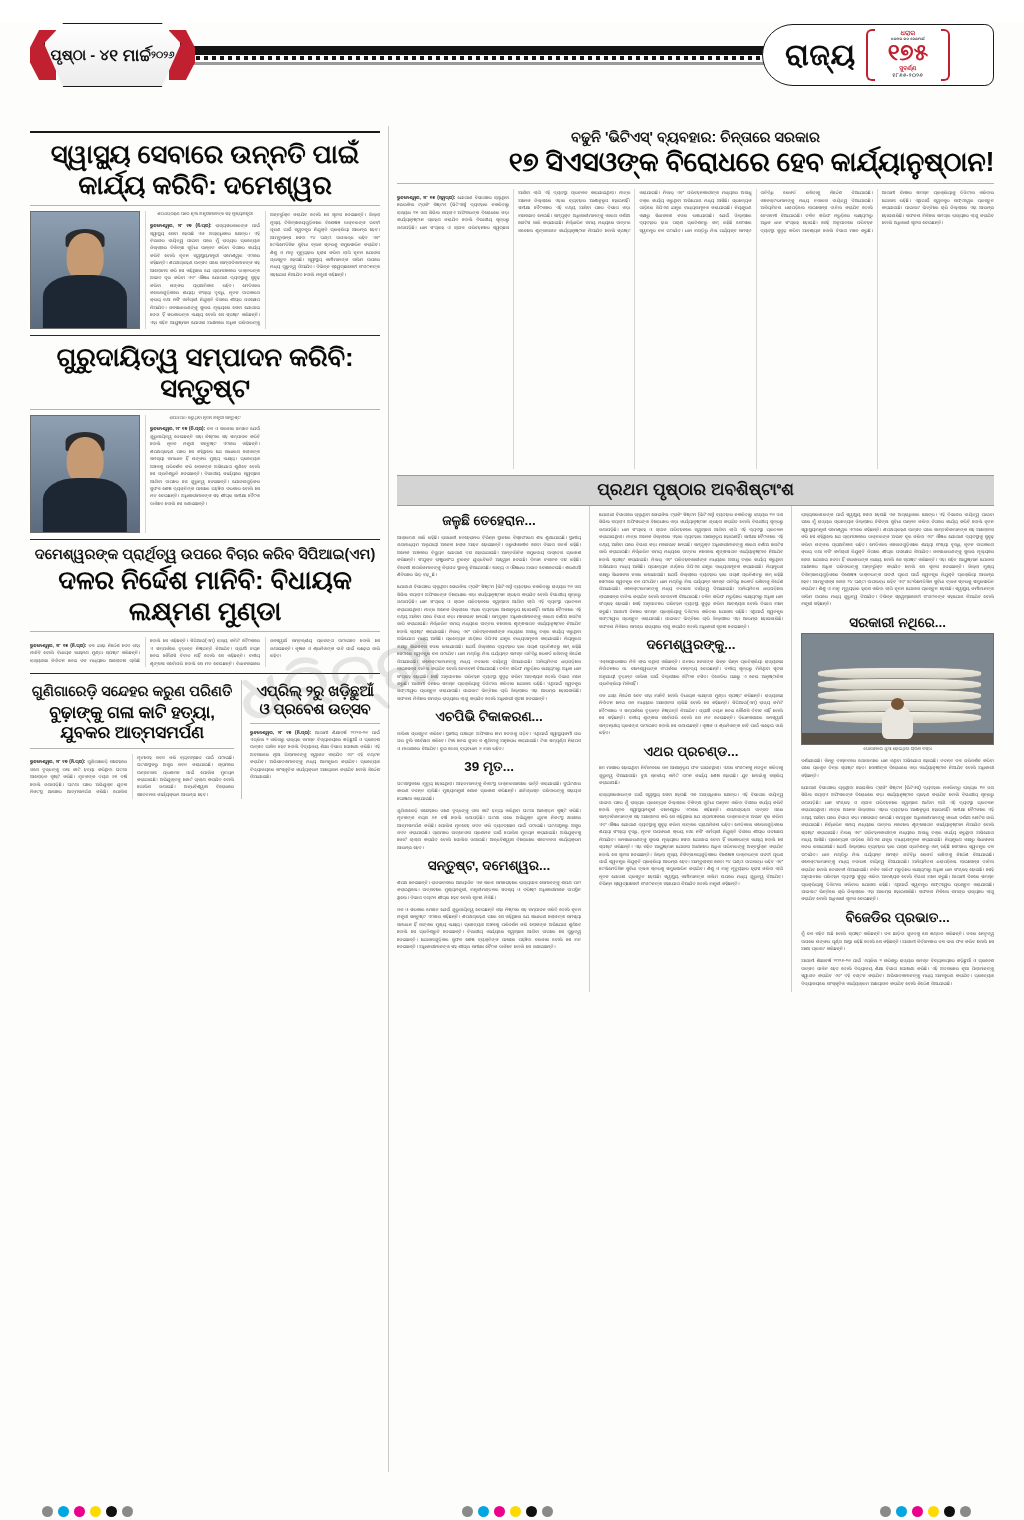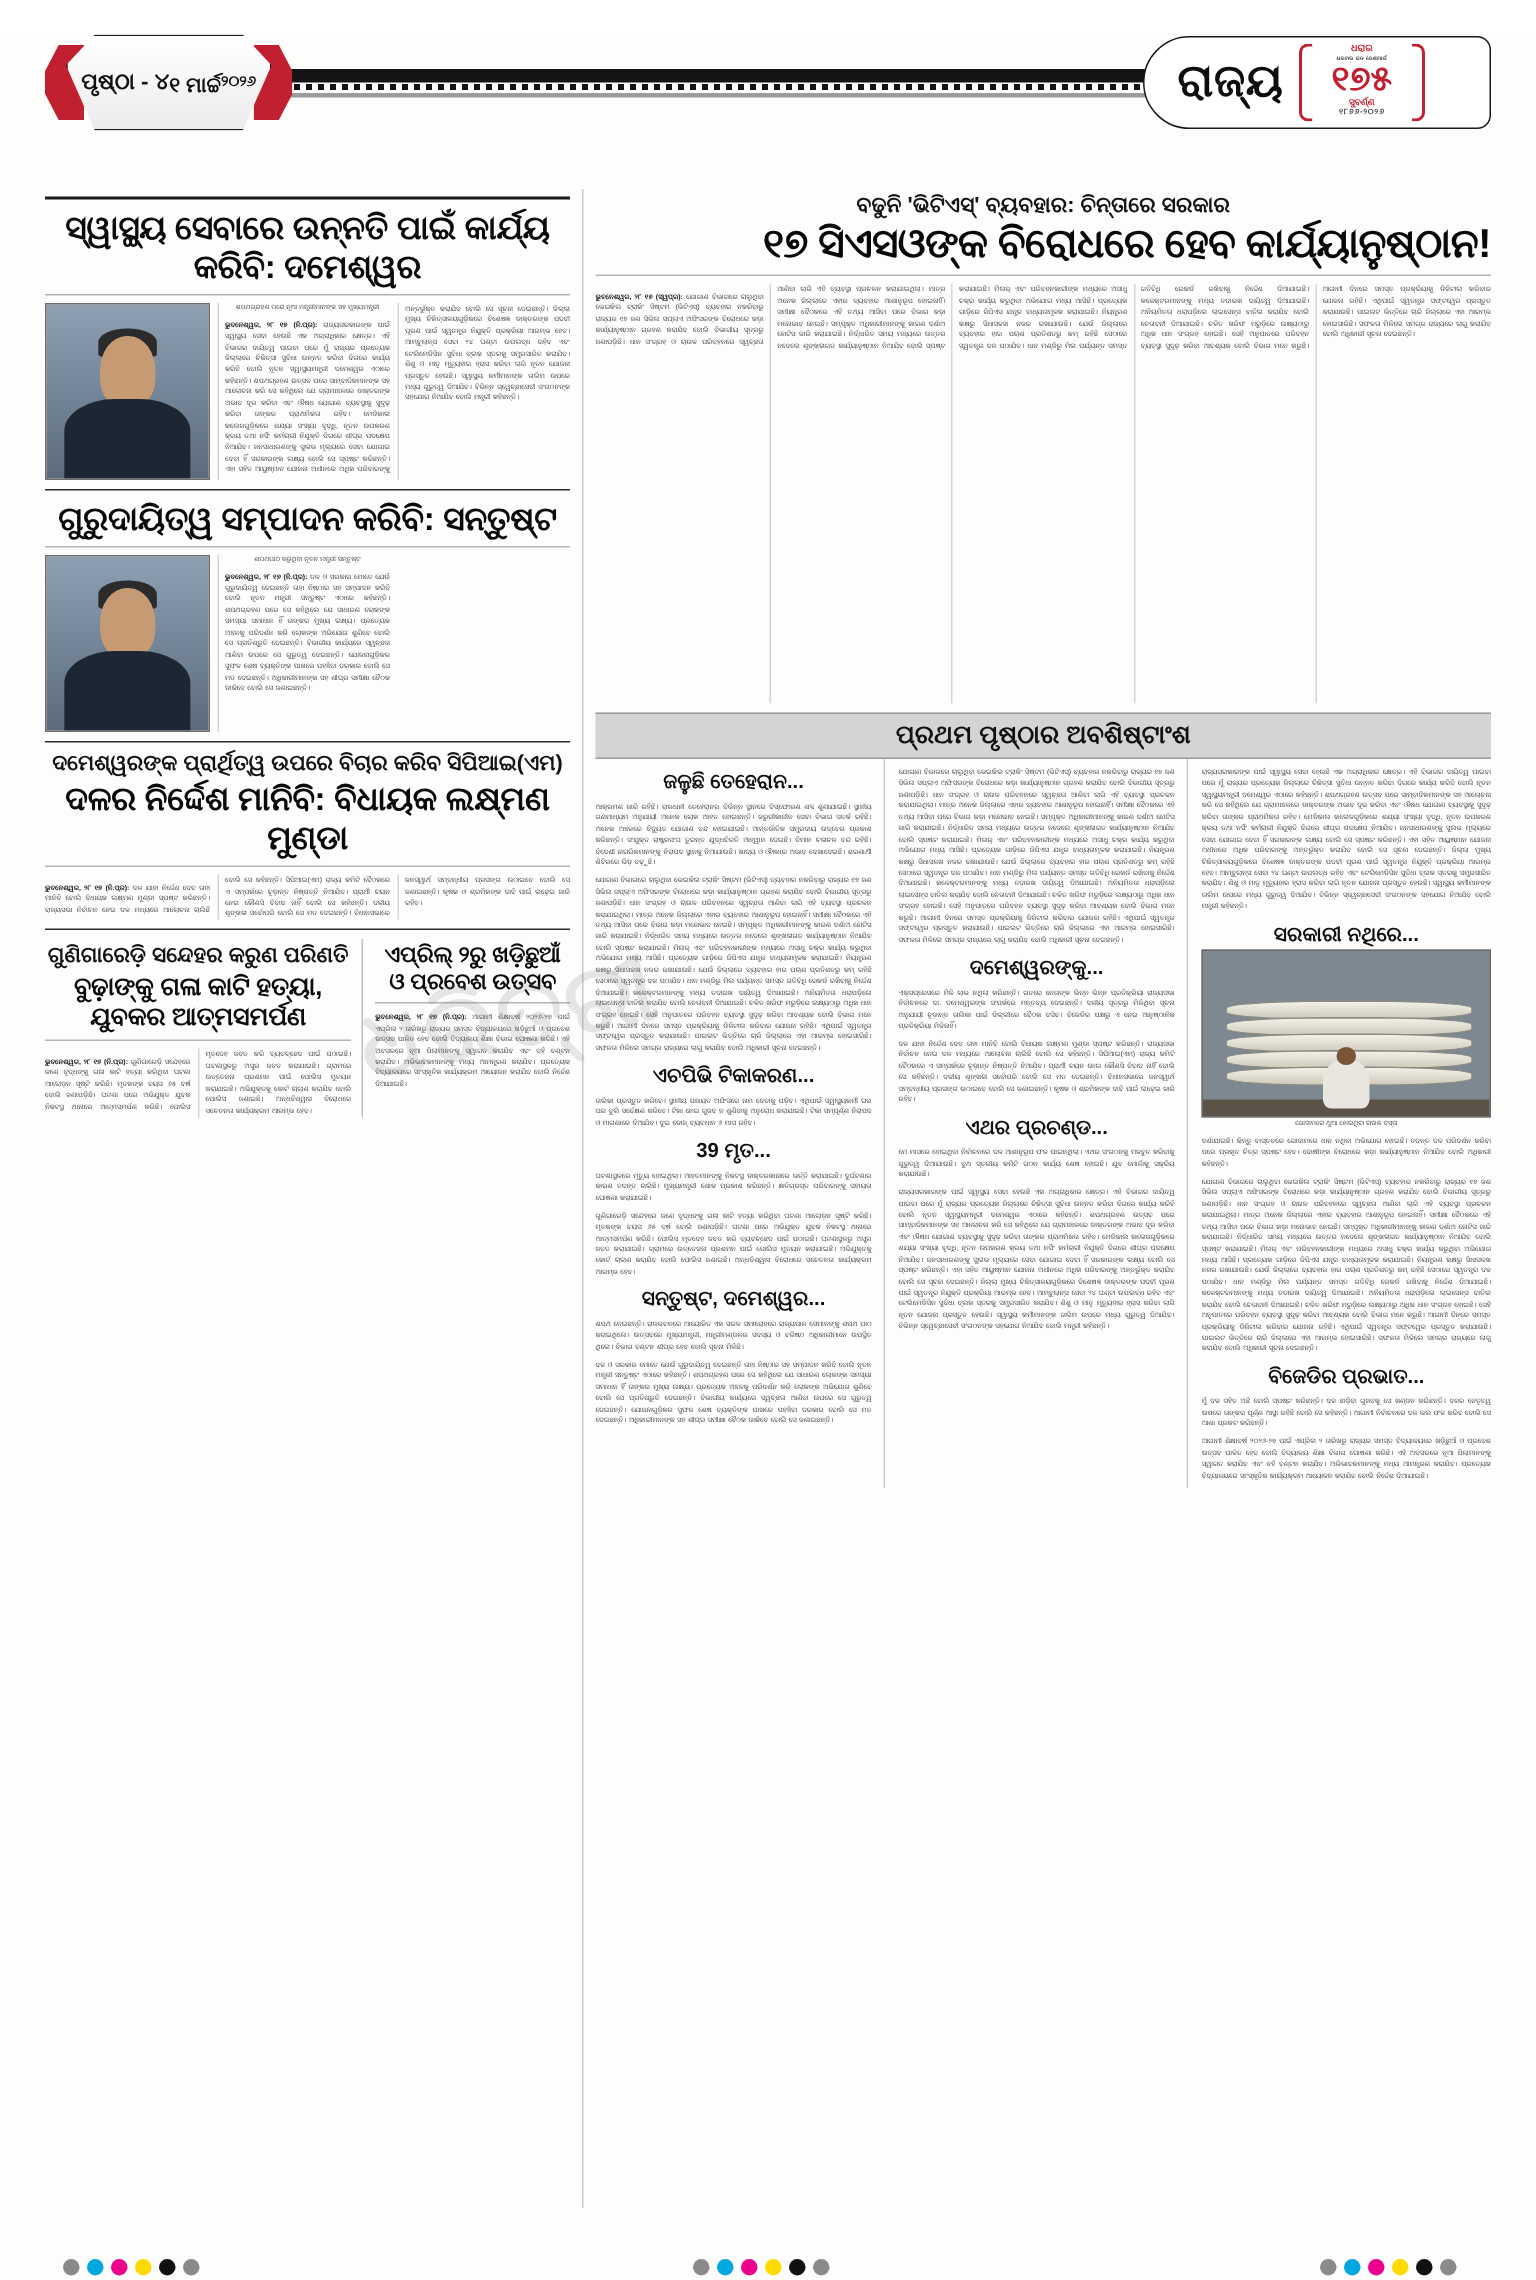--- a/index.html
+++ b/index.html
@@ -40,21 +40,21 @@
   .badge-redr { right:0; transform:scaleX(-1); }
   .badge-white {
     position:absolute; left:14px; top:1px; width:137px; height:64px;
     background:linear-gradient(#ffffff,#ececec);
     border:1.6px solid #1a1a1a;
     clip-path:polygon(14% 0,86% 0,100% 32%,86% 100%,14% 100%,0 32%);
     display:flex; flex-direction:row; align-items:center; justify-content:center;
     line-height:1.04;
   }
   .badge-line1 { font-size:15px; font-weight:700; color:#111; }
-  .badge-line2 { font-size:14px; font-weight:700; color:#111; margin-top:2px;}
+  .badge-line2 { font-size:17px; font-weight:700; color:#111; margin-top:2px;}
   .badge-line3 { font-size:10px; font-weight:700; color:#111; }
 
   .masthead {
     position:absolute; right:0; top:0; width:232px; height:66px;
   }
   .mast-shape {
     position:absolute; right:0; top:2px; width:232px; height:62px;
     background:#ffffff; border:1.6px solid #1a1a1a;
     border-radius:34px 10px 10px 34px;
     display:flex; align-items:center; padding-left:22px; gap:10px;
@@ -84,21 +84,21 @@
     display:flex; gap:0;
   }
   .col-left   { width:358px; padding-right:8px; }
   .col-right  { width:606px; padding-left:8px; border-left:1px solid #c8c8c8; }
 
   .hr-strong { border:0; border-top:2.5px solid #1a1a1a; margin:5px 0 6px 0; }
   .hr-thin   { border:0; border-top:1px solid #b4b4b4; margin:5px 0 5px 0; }
   .hr-med    { border:0; border-top:1.6px solid #2a2a2a; margin:6px 0 6px 0; }
 
   h1.head-main {
-    font-size:22px; font-weight:700; color:#0b0b0b; text-align:center;
+    font-size:26px; font-weight:700; color:#0b0b0b; text-align:center;
     margin:2px 0 4px 0; line-height:1.18; letter-spacing:-.2px;
   }
   h1.head-big {
     font-size:27px; font-weight:700; color:#080808; text-align:right;
     margin:1px 0 5px 0; line-height:1.15; letter-spacing:-.4px;
   }
   .kicker {
     font-size:14.5px; font-weight:700; color:#141414; text-align:center;
     margin:3px 0 1px 0; line-height:1.2;
   }

